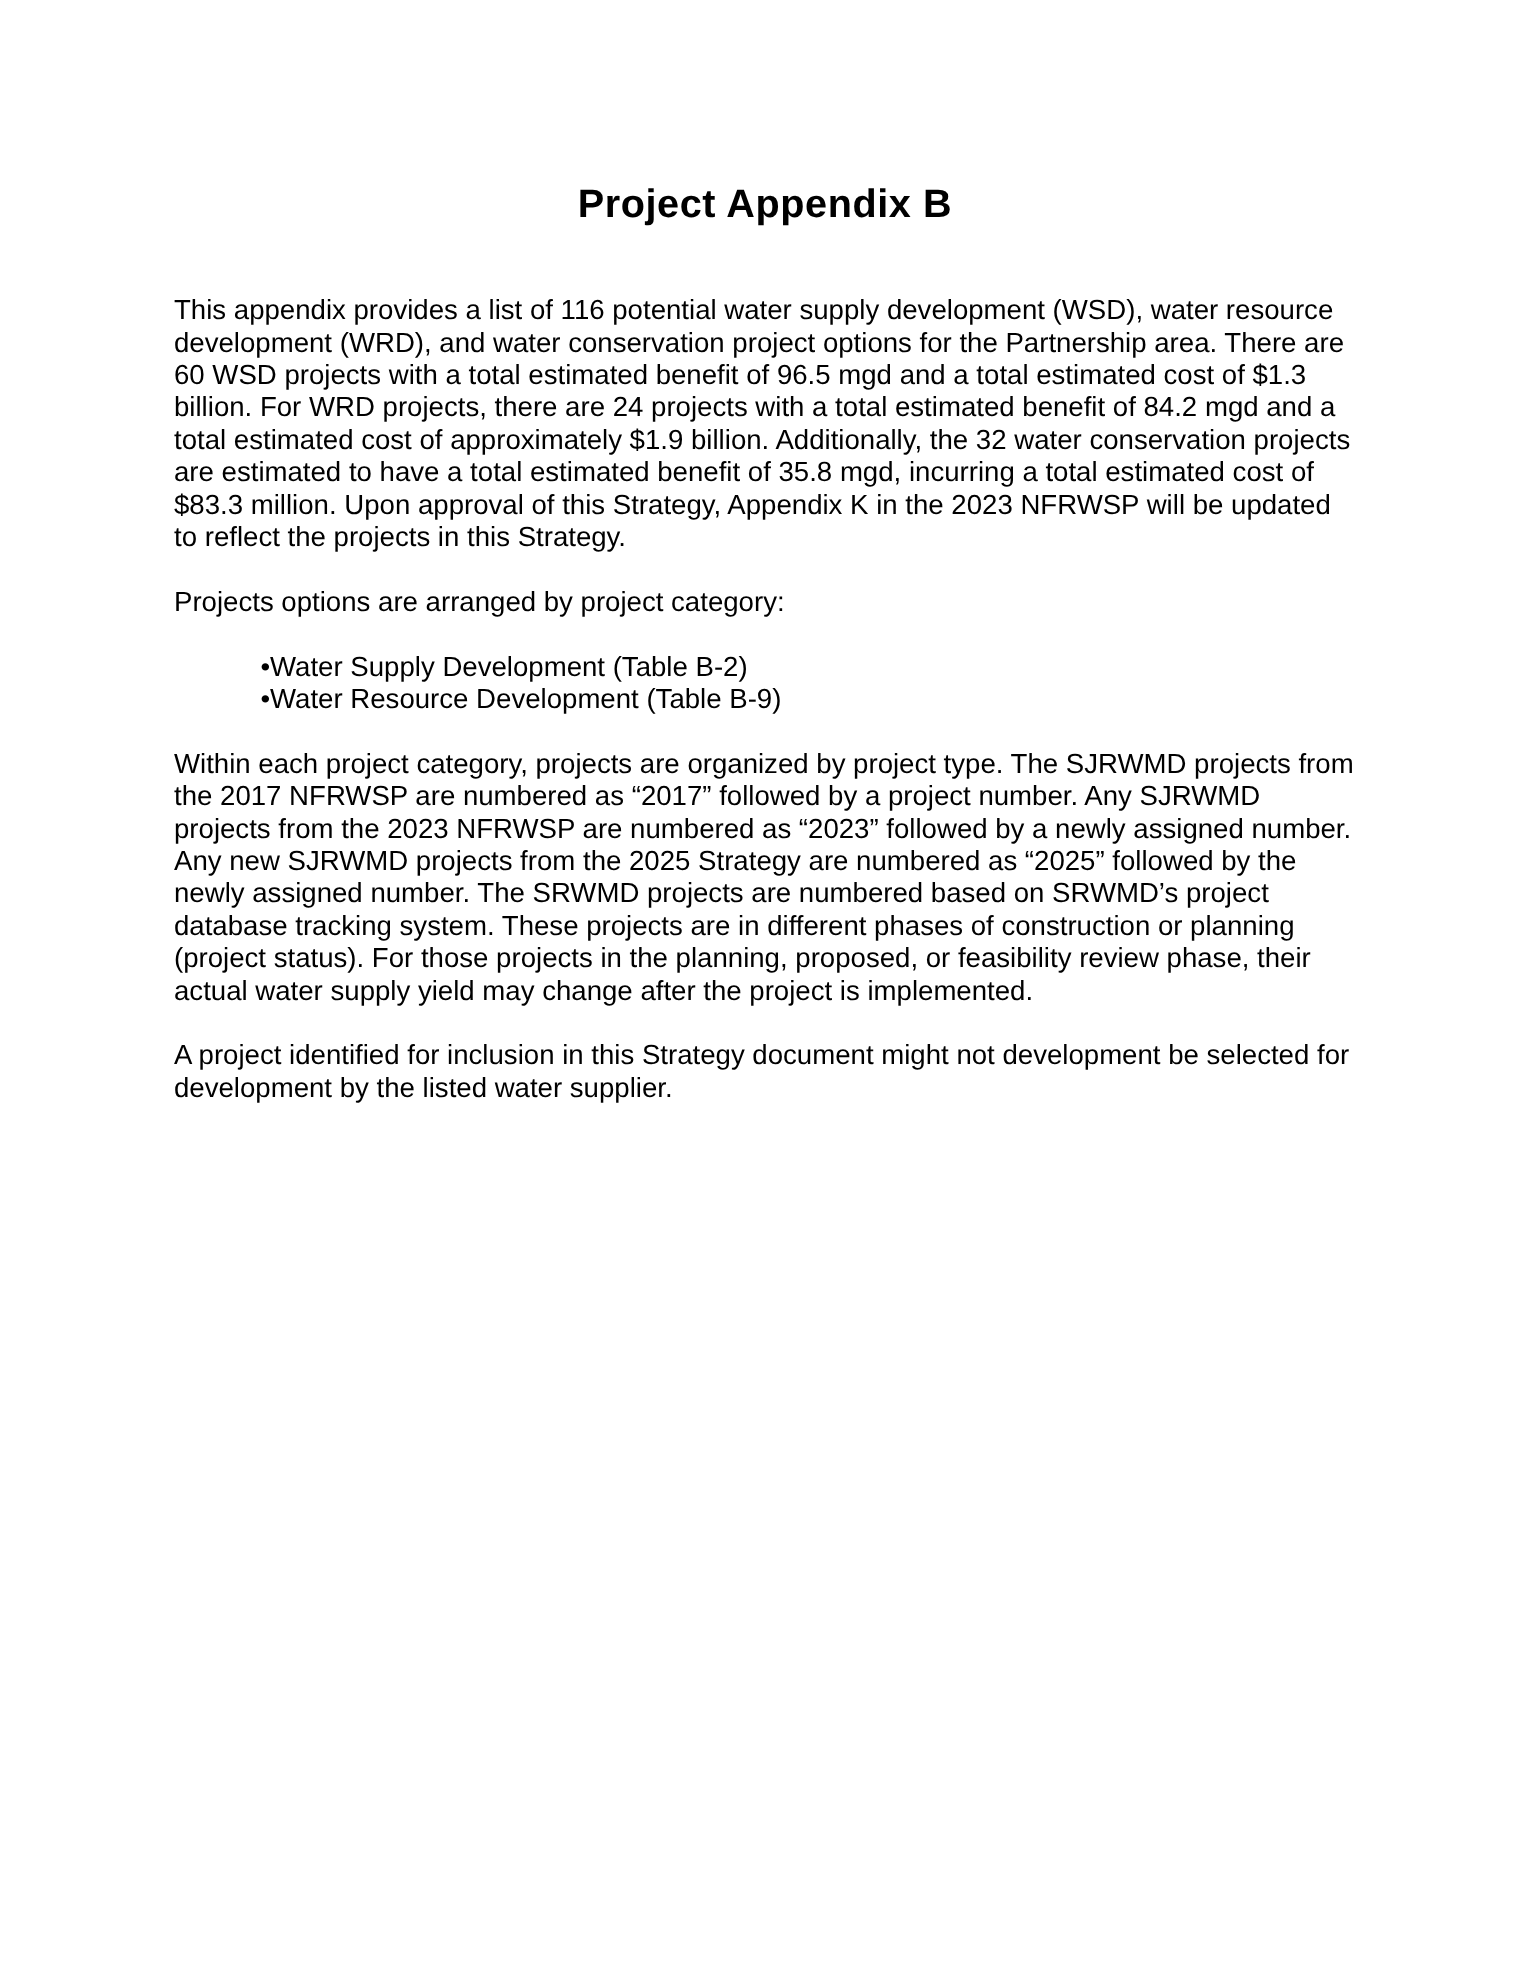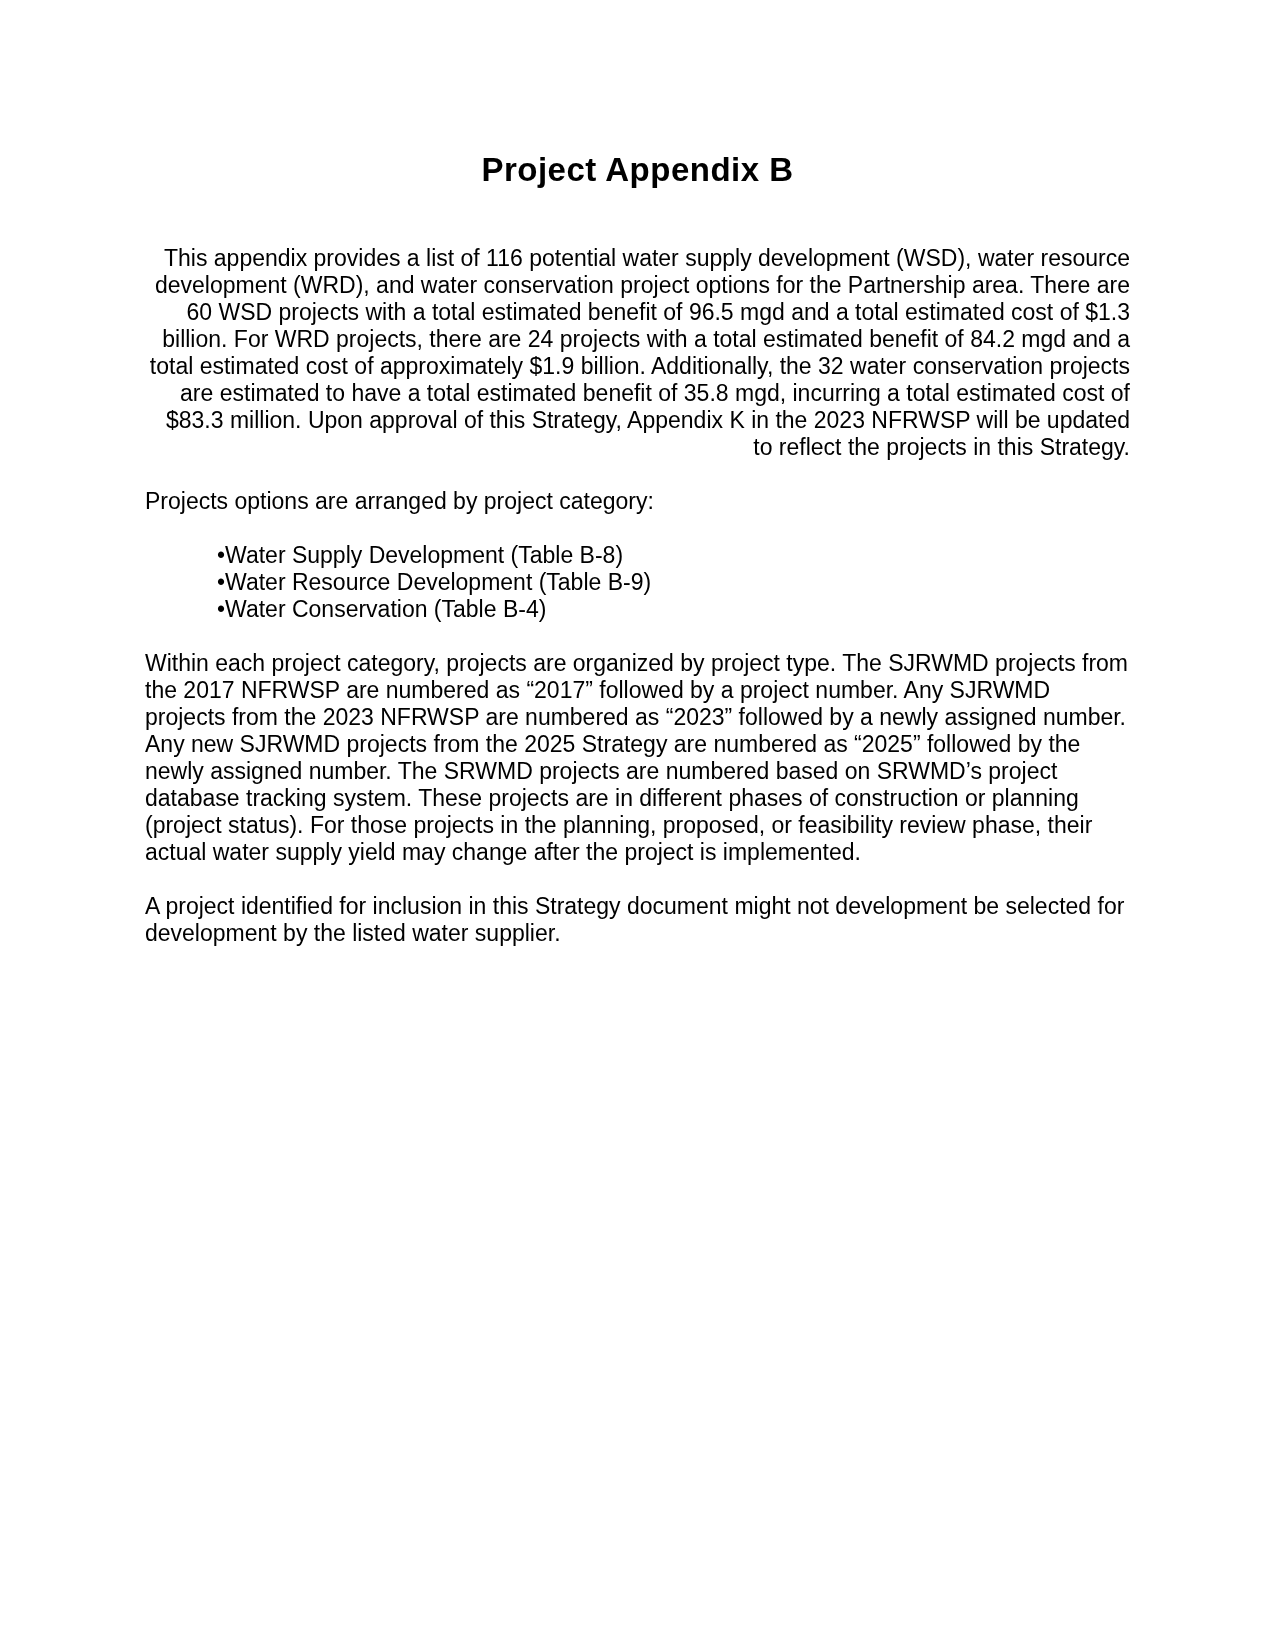--- a/index.html
+++ b/index.html
@@ -38,21 +38,20 @@
     width: 985px;
   }
   .para {
     margin: 27px 0 0 0;
     font-size: 23px;
     line-height: 27px;
     text-align: left;
   }
   .para.first {
     margin-top: 0;
-    text-align: right;
   }
   .bullets {
     margin: 27px 0 0 72px;
     padding: 0;
     list-style: none;
   }
   .bullets li {
     font-size: 23px;
     line-height: 27px;
   }
@@ -84,23 +83,22 @@
   <h1 class="title">Project Appendix B</h1>
 
 
   <div class="content">
 
     <p class="para first">This appendix provides a list of 116 potential water supply development (WSD), water resource development (WRD), and water conservation project options for the Partnership area. There are 60 WSD projects with a total estimated benefit of 96.5 mgd and a total estimated cost of $1.3 billion. For WRD projects, there are 24 projects with a total estimated benefit of 84.2 mgd and a total estimated cost of approximately $1.9 billion. Additionally, the 32 water conservation projects are estimated to have a total estimated benefit of 35.8 mgd, incurring a total estimated cost of $83.3 million. Upon approval of this Strategy, Appendix K in the 2023 NFRWSP will be updated to reflect the projects in this Strategy.</p>
 
     <p class="para">Projects options are arranged by project category:</p>
 
     <ul class="bullets">
-      <li>Water Supply Development (Table B-8)</li>
+      <li>Water Supply Development (Table B-2)</li>
       <li>Water Resource Development (Table B-9)</li>
-      <li>Water Conservation (Table B-4)</li>
     </ul>
 
     <p class="para">Within each project category, projects are organized by project type. The SJRWMD projects from the 2017 NFRWSP are numbered as “2017” followed by a project number. Any SJRWMD projects from the 2023 NFRWSP are numbered as “2023” followed by a newly assigned number. Any new SJRWMD projects from the 2025 Strategy are numbered as “2025” followed by the newly assigned number. The SRWMD projects are numbered based on SRWMD’s project database tracking system. These projects are in different phases of construction or planning (project status). For those projects in the planning, proposed, or feasibility review phase, their actual water supply yield may change after the project is implemented.</p>
 
     <p class="para">A project identified for inclusion in this Strategy document might not development be selected for development by the listed water supplier.</p>
 
   </div>
 
   <div class="footer-page-number">29</div>
 

